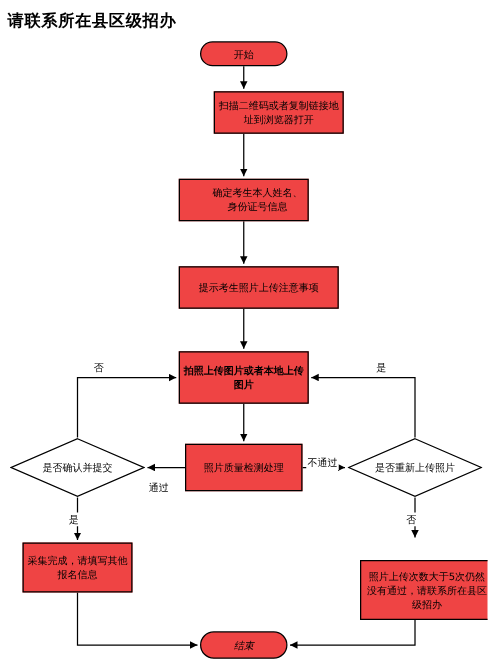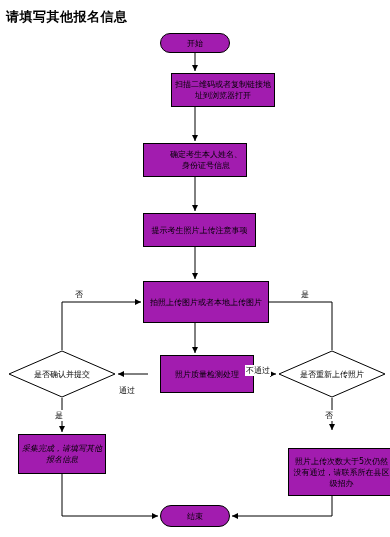--- a/index.html
+++ b/index.html
@@ -20,21 +20,21 @@
   }
   #canvas{
     position:absolute;
     left:0;top:0;
     width:390px;height:537px;
   }
   .node{
     position:absolute;
     box-sizing:border-box;
     border:1px solid #000;
-    background:#a21caf;
+    background:#ef4444;
     color:#000;
     font-size:8px;
     line-height:11px;
     display:flex;
     align-items:center;
     justify-content:center;
     text-align:center;
     padding:1px 2px;
   }
   .terminal{
@@ -67,21 +67,21 @@
     font-size:8px;
     color:#000;
     background:#fff;
     padding:0 1px;
     white-space:nowrap;
   }
 </style>
 </head>
 <body>
 
-<div id="title">请填写其他报名信息</div>
+<div id="title">请联系所在县区级招办</div>
 
 <svg id="canvas" viewBox="0 0 390 537" xmlns="http://www.w3.org/2000/svg">
   <defs>
     <marker id="arrow" markerWidth="8" markerHeight="8" refX="6" refY="3" orient="auto" markerUnits="strokeWidth">
       <path d="M0,0 L6,3 L0,6 z" fill="#000"></path>
     </marker>
   </defs>
   <g stroke="#000" stroke-width="1" fill="none" marker-end="url(#arrow)">
 
     <path d="M195,53 L195,71"></path>
@@ -111,44 +111,44 @@
     <path d="M332,480 L332,516 L232,516"></path>
   </g>
 </svg>
 
 <div class="node terminal" style="left:160px;top:33px;width:70px;height:20px;">开始</div>
 
 <div class="node" style="left:143px;top:73px;width:104px;height:34px;margin-left:28px;">扫描二维码或者复制链接地址到浏览器打开</div>
 
 <div class="node" style="left:143px;top:143px;width:104px;height:34px;padding-left:24px;">确定考生本人姓名、身份证号信息</div>
 
-<div class="node" style="left:143px;top:213px;width:113px;height:34px;">提示考生照片上传注意事项</div>
+<div class="node" style="left:143px;top:213px;width:128px;height:34px;">提示考生照片上传注意事项</div>
 
-<div class="node" style="left:143px;top:281px;width:126px;height:42px;">拍照上传图片或者本地上传图片</div>
+<div class="node" style="left:143px;top:281px;width:104px;height:42px;font-weight:bold;">拍照上传图片或者本地上传图片</div>
 
-<div class="node" style="left:148px;top:355px;width:94px;height:38px;margin-left:12px;">照片质量检测处理</div>
+<div class="node" style="left:148px;top:355px;width:94px;height:38px;">照片质量检测处理</div>
 
 <div class="diamond-wrap" style="left:8px;top:350px;width:108px;height:48px;">
   <svg class="diamond-shape" viewBox="0 0 108 48" xmlns="http://www.w3.org/2000/svg">
     <polygon points="54,1 107,24 54,47 1,24" fill="#fff" stroke="#000" stroke-width="1"></polygon>
   </svg>
   <div class="diamond-label">是否确认并提交</div>
 </div>
 
 <div class="diamond-wrap" style="left:278px;top:350px;width:108px;height:48px;">
   <svg class="diamond-shape" viewBox="0 0 108 48" xmlns="http://www.w3.org/2000/svg">
     <polygon points="54,1 107,24 54,47 1,24" fill="#fff" stroke="#000" stroke-width="1"></polygon>
   </svg>
   <div class="diamond-label">是否重新上传照片</div>
 </div>
 
-<div class="node" style="left:18px;top:434px;width:88px;height:40px;font-style:italic;">采集完成，请填写其他报名信息</div>
+<div class="node" style="left:18px;top:434px;width:88px;height:40px;">采集完成，请填写其他报名信息</div>
 
 <div class="node" style="left:288px;top:448px;width:107px;height:48px;">照片上传次数大于5次仍然没有通过，请联系所在县区级招办</div>
 
-<div class="node terminal" style="left:160px;top:505px;width:70px;height:22px;">结束</div>
+<div class="node terminal" style="left:160px;top:505px;width:70px;height:22px;font-style:italic;">结束</div>
 
 <div class="edge-label" style="left:74px;top:289px;">否</div>
 <div class="edge-label" style="left:300px;top:289px;">是</div>
 <div class="edge-label" style="left:118px;top:365px;margin-top:20px;">通过</div>
 <div class="edge-label" style="left:245px;top:365px;text-align:center;">不通过</div>
 <div class="edge-label" style="left:54px;top:410px;">是</div>
 <div class="edge-label" style="left:324px;top:410px;">否</div>
 
 </body></html>

